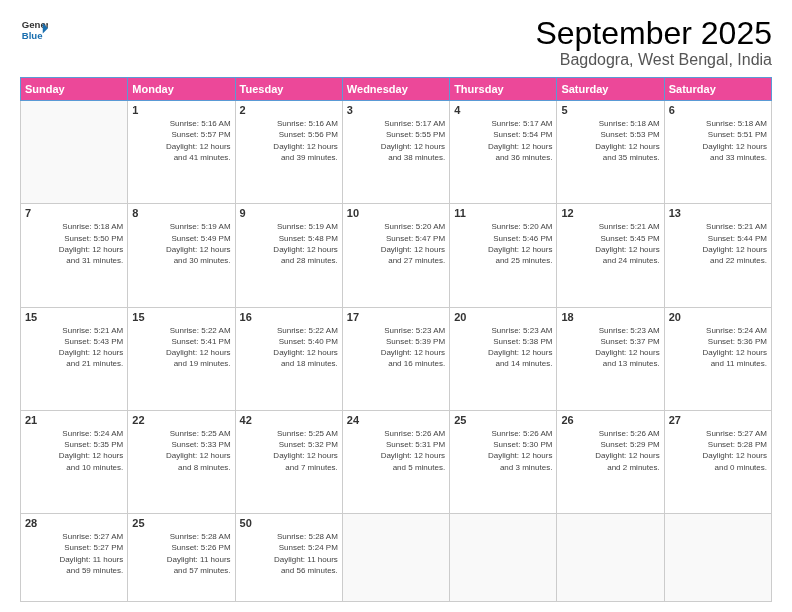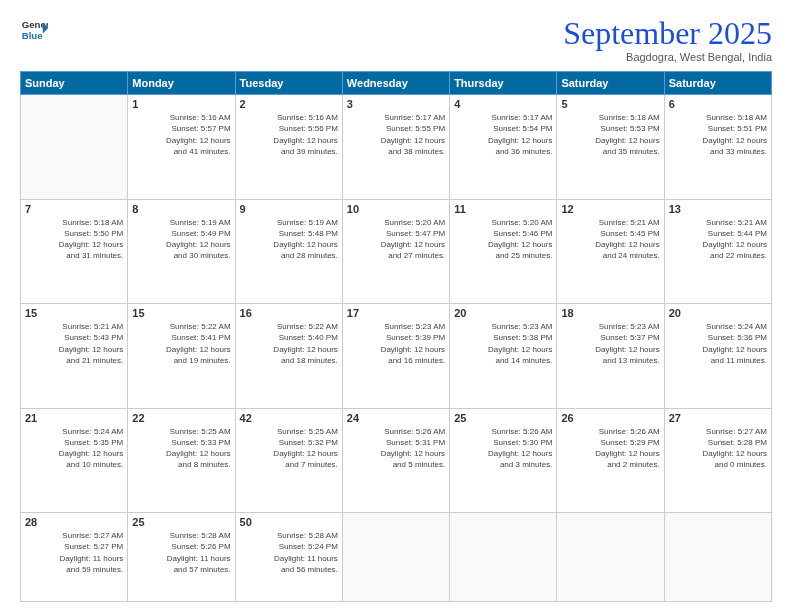--- a/index.html
+++ b/index.html
@@ -31,37 +31,36 @@
     .logo-icon {
       width: 28px;
       height: 28px;
     }
     .title-block {
       text-align: right;
     }
     .month-title {
       font-size: 32px;
       font-weight: 300;
-      color: #1d4ed8;
+      color: #000000;
       line-height: 1.1;
-      font-family: Liberation Serif, serif;
     }
     .location {
-      font-size: 11px;
+      font-size: 16px;
       color: #555;
     }
     .calendar {
       flex: 1;
       border: 1px solid #ccc;
       border-collapse: collapse;
       width: 100%;
       table-layout: fixed;
     }
     .calendar th {
-      background: #0369a1;
+      background: #ec4899;
       color: #fff;
       font-size: 11px;
       font-weight: bold;
       padding: 5px 4px;
       text-align: left;
       border: 1px solid #5a9ad5;
     }
     .calendar td {
       border: 1px solid #ccc;
       vertical-align: top;

